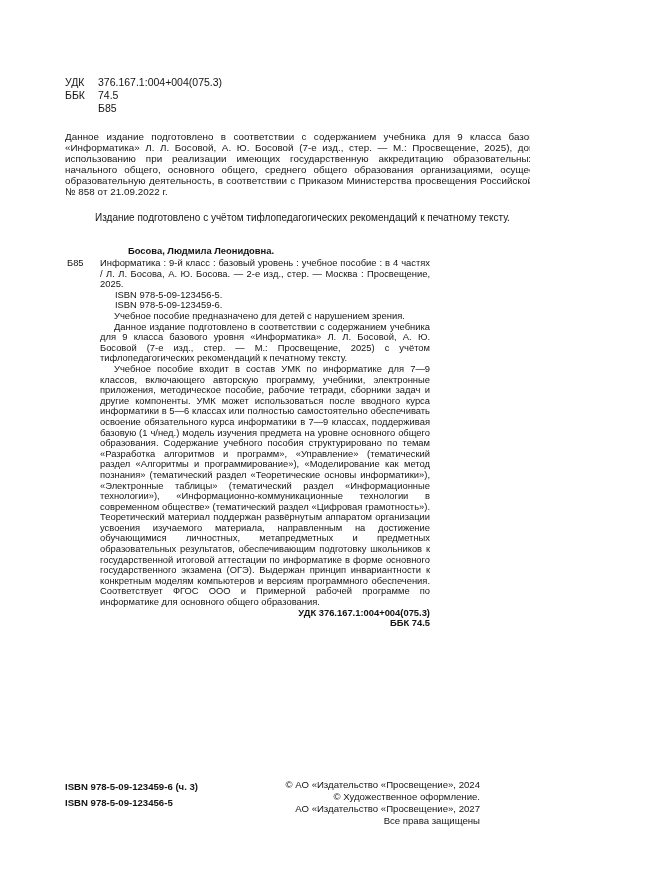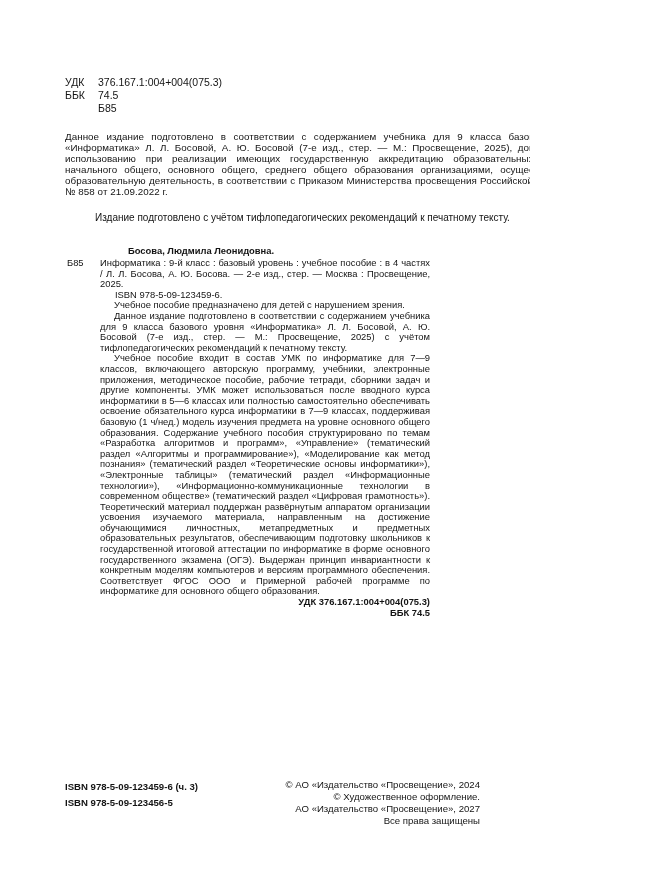--- a/index.html
+++ b/index.html
@@ -96,20 +96,21 @@
     <p class="tiflo-note">Издание подготовлено с учётом тифлопедагогических рекомендаций к печатному тексту.</p>
 
     <div class="bib">
       <p class="author">Босова, Людмила Леонидовна.</p>
 
       <div class="entry-row">
         <span class="margin-code">Б85</span>
         <p class="entry">Информатика : 9-й класс : базовый уровень : учебное пособие : в 4 частях / Л. Л. Босова, А. Ю. Босова. — 2-е изд., стер. — Москва : Просвещение, 2025.</p>
       </div>
 
+      <p class="isbn-ind">ISBN 978-5-09-123456-5.</p>
       <p class="isbn-ind">ISBN 978-5-09-123459-6.</p>
 
       <p class="ann">Учебное пособие предназначено для детей с нарушением зрения.</p>
       <p class="ann">Данное издание подготовлено в соответствии с содержанием учебника для 9 класса базового уровня «Информатика» Л. Л. Босовой, А. Ю. Босовой (7-е изд., стер. — М.: Просвещение, 2025) с учётом тифлопедагогических рекомендаций к печатному тексту.</p>
       <p class="ann">Учебное пособие входит в состав УМК по информатике для 7—9 классов, включающего авторскую программу, учебники, электронные приложения, методическое пособие, рабочие тетради, сборники задач и другие компоненты. УМК может использоваться после вводного курса информатики в 5—6 классах или полностью самостоятельно обеспечивать освоение обязательного курса информатики в 7—9 классах, поддерживая базовую (1 ч/нед.) модель изучения предмета на уровне основного общего образования. Содержание учебного пособия структурировано по темам «Разработка алгоритмов и программ», «Управление» (тематический раздел «Алгоритмы и программирование»), «Моделирование как метод познания» (тематический раздел «Теоретические основы информатики»), «Электронные таблицы» (тематический раздел «Информационные технологии»), «Информационно-коммуникационные технологии в современном обществе» (тематический раздел «Цифровая грамотность»). Теоретический материал поддержан развёрнутым аппаратом организации усвоения изучаемого материала, направленным на достижение обучающимися личностных, метапредметных и предметных образовательных результатов, обеспечивающим подготовку школьников к государственной итоговой аттестации по информатике в форме основного государственного экзамена (ОГЭ). Выдержан принцип инвариантности к конкретным моделям компьютеров и версиям программного обеспечения. Соответствует ФГОС ООО и Примерной рабочей программе по информатике для основного общего образования.</p>
 
       <p class="udk-bottom">УДК 376.167.1:004+004(075.3)</p>
       <p class="udk-bottom">ББК 74.5</p>
     </div>
   </div>

